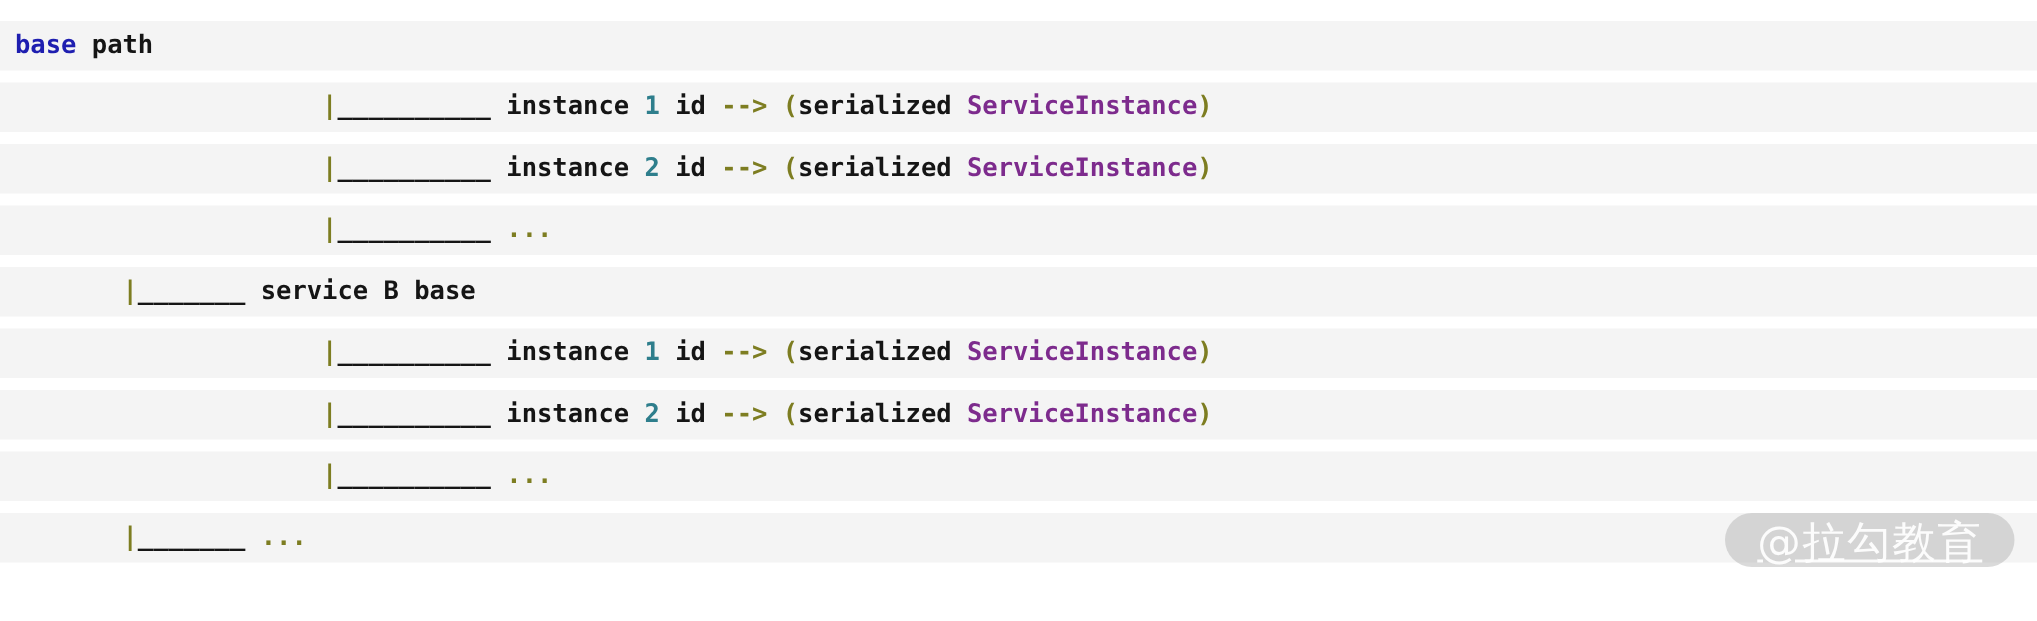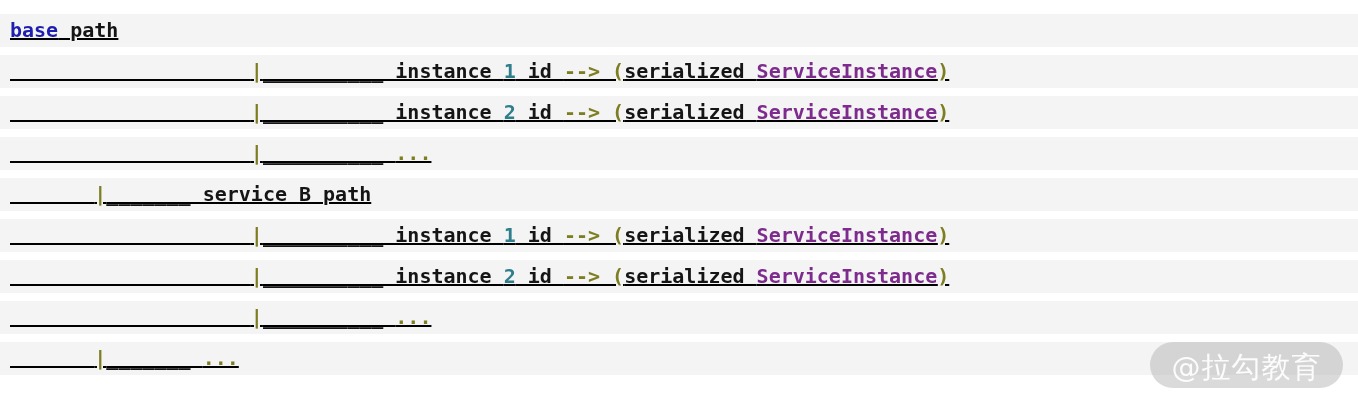--- a/index.html
+++ b/index.html
@@ -12,47 +12,47 @@
     padding-top:14px;
   }
   .code-block{width:1358px;}
   .code-line{
     height:33px;
     line-height:33px;
     margin-bottom:8px;
     padding-left:10px;
     white-space:pre;
     font-family:"DejaVu Sans Mono", monospace;
-    font-size:20px;
+    font-size:17px;
     font-weight:bold;
     overflow:hidden;
-    text-decoration:underline;
   }
   .code-line:last-child{margin-bottom:0;}
   .watermark{
     position:absolute;
     left:1150px;top:342px;
-    width:193px;height:46px;
+    width:193px;height:36px;
     border-radius:24px;
-    display:flex;align-items:flex-end;justify-content:center;
+    display:flex;align-items:flex-start;justify-content:center;
     font-family:"DejaVu Sans", sans-serif;
     font-size:29px;
     letter-spacing:1px;
     z-index:5;
+    text-decoration:underline;
   }
 </style>
 </head>
 <body style="background: rgb(255, 255, 255);">
 
 <div class="code-block" id="code-block">
     <div class="code-line" style="background: rgb(244, 244, 244);"><span style="color: rgb(30, 30, 176);">base</span><span style="color: rgb(21, 21, 21);"> path</span></div>
     <div class="code-line" style="background: rgb(244, 244, 244);"><span style="color: rgb(21, 21, 21);">                    </span><span style="color: rgb(125, 125, 33);">|</span><span style="color: rgb(21, 21, 21);">__________ instance </span><span style="color: rgb(46, 126, 140);">1</span><span style="color: rgb(21, 21, 21);"> id </span><span style="color: rgb(125, 125, 33);">--&gt; (</span><span style="color: rgb(21, 21, 21);">serialized </span><span style="color: rgb(125, 43, 141);">ServiceInstance</span><span style="color: rgb(125, 125, 33);">)</span></div>
     <div class="code-line" style="background: rgb(244, 244, 244);"><span style="color: rgb(21, 21, 21);">                    </span><span style="color: rgb(125, 125, 33);">|</span><span style="color: rgb(21, 21, 21);">__________ instance </span><span style="color: rgb(46, 126, 140);">2</span><span style="color: rgb(21, 21, 21);"> id </span><span style="color: rgb(125, 125, 33);">--&gt; (</span><span style="color: rgb(21, 21, 21);">serialized </span><span style="color: rgb(125, 43, 141);">ServiceInstance</span><span style="color: rgb(125, 125, 33);">)</span></div>
     <div class="code-line" style="background: rgb(244, 244, 244);"><span style="color: rgb(21, 21, 21);">                    </span><span style="color: rgb(125, 125, 33);">|</span><span style="color: rgb(21, 21, 21);">__________ </span><span style="color: rgb(125, 125, 33);">...</span></div>
-    <div class="code-line" style="background: rgb(244, 244, 244);"><span style="color: rgb(21, 21, 21);">       </span><span style="color: rgb(125, 125, 33);">|</span><span style="color: rgb(21, 21, 21);">_______ service B path</span></div>
+    <div class="code-line" style="background: rgb(244, 244, 244);"><span style="color: rgb(21, 21, 21);">       </span><span style="color: rgb(125, 125, 33);">|</span><span style="color: rgb(21, 21, 21);">_______ service B base</span></div>
     <div class="code-line" style="background: rgb(244, 244, 244);"><span style="color: rgb(21, 21, 21);">                    </span><span style="color: rgb(125, 125, 33);">|</span><span style="color: rgb(21, 21, 21);">__________ instance </span><span style="color: rgb(46, 126, 140);">1</span><span style="color: rgb(21, 21, 21);"> id </span><span style="color: rgb(125, 125, 33);">--&gt; (</span><span style="color: rgb(21, 21, 21);">serialized </span><span style="color: rgb(125, 43, 141);">ServiceInstance</span><span style="color: rgb(125, 125, 33);">)</span></div>
     <div class="code-line" style="background: rgb(244, 244, 244);"><span style="color: rgb(21, 21, 21);">                    </span><span style="color: rgb(125, 125, 33);">|</span><span style="color: rgb(21, 21, 21);">__________ instance </span><span style="color: rgb(46, 126, 140);">2</span><span style="color: rgb(21, 21, 21);"> id </span><span style="color: rgb(125, 125, 33);">--&gt; (</span><span style="color: rgb(21, 21, 21);">serialized </span><span style="color: rgb(125, 43, 141);">ServiceInstance</span><span style="color: rgb(125, 125, 33);">)</span></div>
     <div class="code-line" style="background: rgb(244, 244, 244);"><span style="color: rgb(21, 21, 21);">                    </span><span style="color: rgb(125, 125, 33);">|</span><span style="color: rgb(21, 21, 21);">__________ </span><span style="color: rgb(125, 125, 33);">...</span></div>
     <div class="code-line" style="background: rgb(244, 244, 244);"><span style="color: rgb(21, 21, 21);">       </span><span style="color: rgb(125, 125, 33);">|</span><span style="color: rgb(21, 21, 21);">_______ </span><span style="color: rgb(125, 125, 33);">...</span></div>
   </div>
 
 <div class="watermark" id="watermark" style="background: rgba(172, 172, 172, 0.45); color: rgba(255, 255, 255, 0.92);">
   <span>@拉勾教育</span>
 </div>
 

